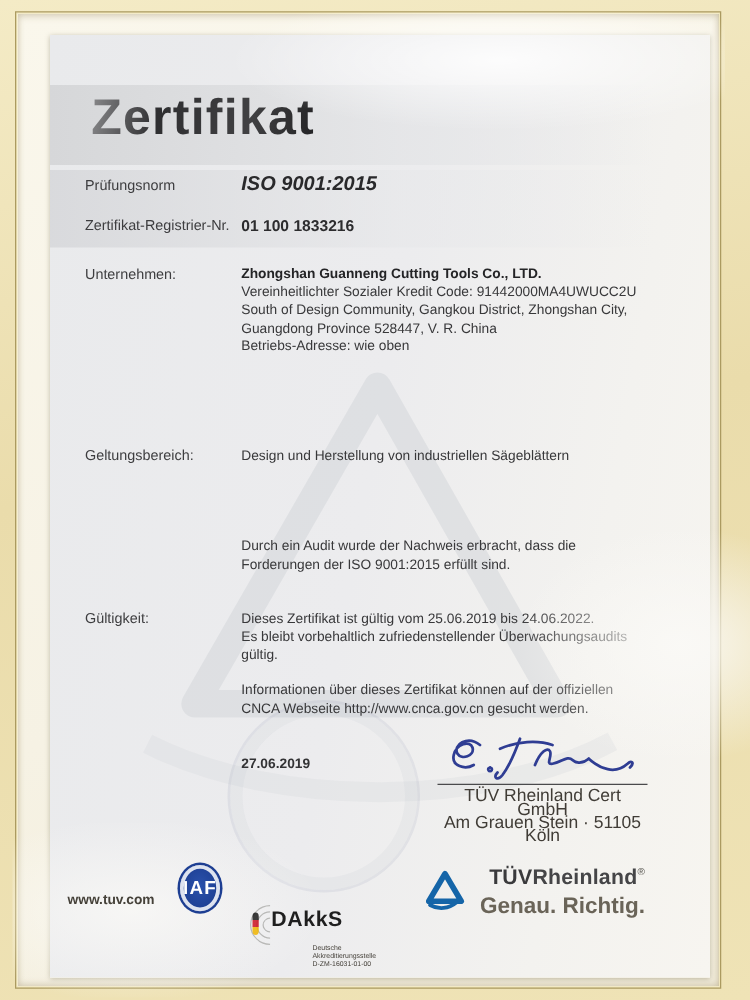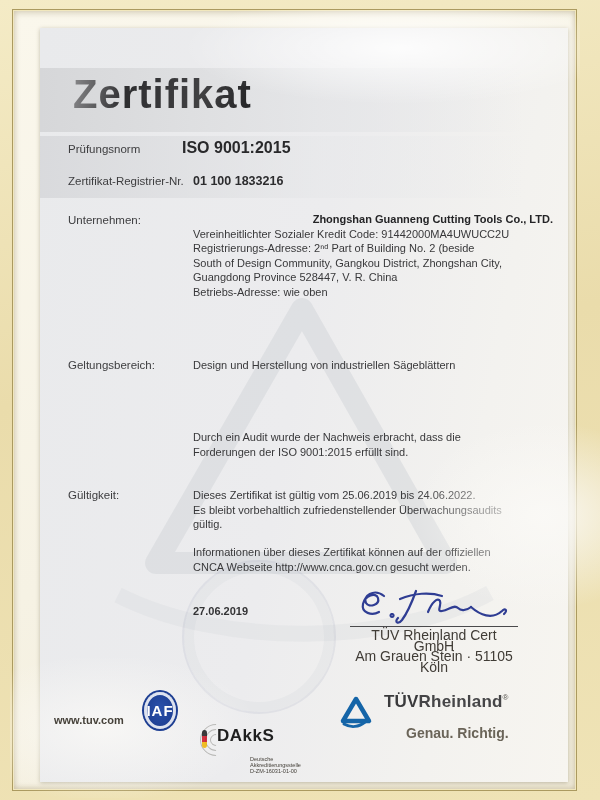--- a/index.html
+++ b/index.html
@@ -31,24 +31,24 @@
   .glare-bottom{left:-30px;top:630px;width:240px;height:140px;
     background:radial-gradient(ellipse at 40% 50%,rgba(252,251,248,.7),rgba(252,251,248,0) 75%);}
   .watermark{position:absolute;left:50px;top:267px;opacity:.5;}
   .stamp{position:absolute;left:142px;top:532px;width:150px;height:150px;border-radius:50%;
     border:2px solid rgba(120,132,165,.12);box-shadow:0 0 0 10px rgba(120,132,165,.05) inset;}
   .title{position:absolute;left:33px;top:44px;font-size:40px;font-weight:600;
     color:#39393b;letter-spacing:1px;
     background:linear-gradient(100deg,#8a8a8c,#2e2e30 30%,#414143 70%,#232325);
     -webkit-background-clip:text;background-clip:text;-webkit-text-fill-color:transparent;}
   .lbl{position:absolute;left:28px;font-size:11.5px;color:#3d3d3f;}
-  .val-iso{position:absolute;left:142px;top:111px;font-size:16px;font-weight:bold;color:#29292b;}
+  .val-iso{position:absolute;left:153px;top:111px;font-size:16px;font-weight:bold;color:#29292b;font-style:italic;}
   .val-reg{position:absolute;left:153px;top:146px;font-size:12.5px;font-weight:bold;color:#2c2c2e;}
   .block{position:absolute;left:153px;font-size:11px;line-height:14.6px;color:#38383a;width:360px;}
-  .block .bold{font-weight:bold;color:#242426;text-align:right;}
+  .block .bold{font-weight:bold;color:#242426;}
   .date{position:absolute;left:153px;top:577px;font-size:11px;font-weight:bold;color:#333335;}
   .sig-wrap{position:absolute;left:310px;top:556px;width:180px;}
   .sig-line{border-bottom:1px solid #4a4a4c;width:168px;margin-top:-6px;}
   .sig-org{font-size:14px;color:#403c36;text-align:center;width:168px;margin-top:3px;line-height:10.5px;}
   .footer-site{position:absolute;left:14px;top:686px;font-size:11px;font-weight:bold;color:#454139;}
   
   .iaf{position:absolute;left:104px;top:664px;width:32px;height:37px;border-radius:50%;
     background:radial-gradient(ellipse at 50% 45%,#2a51ab 0%,#1d3e92 70%,#142c6e 100%);
     display:flex;align-items:center;justify-content:center;
     box-shadow:0 0 0 2px #1d3e92, inset 0 0 0 3px rgba(255,255,255,.85);}
@@ -66,21 +66,21 @@
   .dakks-name{position:absolute;left:17px;top:4px;font-size:17px;font-weight:bold;color:#1f1f1f;letter-spacing:.5px;}
   .dakks-sub{margin-left:50px;font-size:6px;line-height:7px;color:#45413a;transform:scale(.92);transform-origin:left top;}
   
   .tuvlogo{position:absolute;left:298px;top:664px;display:flex;align-items:flex-start;}
   .tuv-tri{margin-top:2px;}
   .tuv-text{margin-left:10px;text-align:right;}
   .tuv-brand{font-size:17px;color:#3a3a3c;letter-spacing:.2px;}
   .tuv-brand .b1{font-weight:bold;}
   .tuv-brand .b2{font-weight:bold;color:#454547;}
   .tuv-brand sup{font-size:8px;color:#55534e;}
-  .tuv-tag{font-size:14px;font-weight:bold;color:#6a6458;margin-top:13px;}
+  .tuv-tag{font-size:18px;font-weight:bold;color:#6a6458;margin-top:2px;}
 </style>
 </head>
 <body>
 
 <div>
   <div class="frame-edge"></div>
   <div class="mat"></div>
 
   <div class="paper">
     <div class="band-title"></div>
@@ -97,21 +97,20 @@
     <div class="lbl" style="top:115px">Prüfungsnorm</div>
     <div class="val-iso">ISO 9001:2015</div>
 
     <div class="lbl" style="top:147px">Zertifikat-Registrier-Nr.</div>
     <div class="val-reg">01 100 1833216</div>
 
     <div class="lbl" style="top:186px">Unternehmen:</div>
     <div class="block" style="top:184px">
       <div class="bold">Zhongshan Guanneng Cutting Tools Co., LTD.</div>
       <div>Vereinheitlichter Sozialer Kredit Code: 91442000MA4UWUCC2U</div>
-      <div>Registrierungs-Adresse: 2ⁿᵈ Part of Building No. 2 (beside</div>
       <div>South of Design Community, Gangkou District, Zhongshan City,</div>
       <div>Guangdong Province 528447, V. R. China</div>
       <div>Betriebs-Adresse: wie oben</div>
     </div>
 
     <div class="lbl" style="top:331px">Geltungsbereich:</div>
     <div class="block" style="top:330px">Design und Herstellung von industriellen Sägeblättern</div>
 
     <div class="block" style="top:402px">
       <div>Durch ein Audit wurde der Nachweis erbracht, dass die</div>

